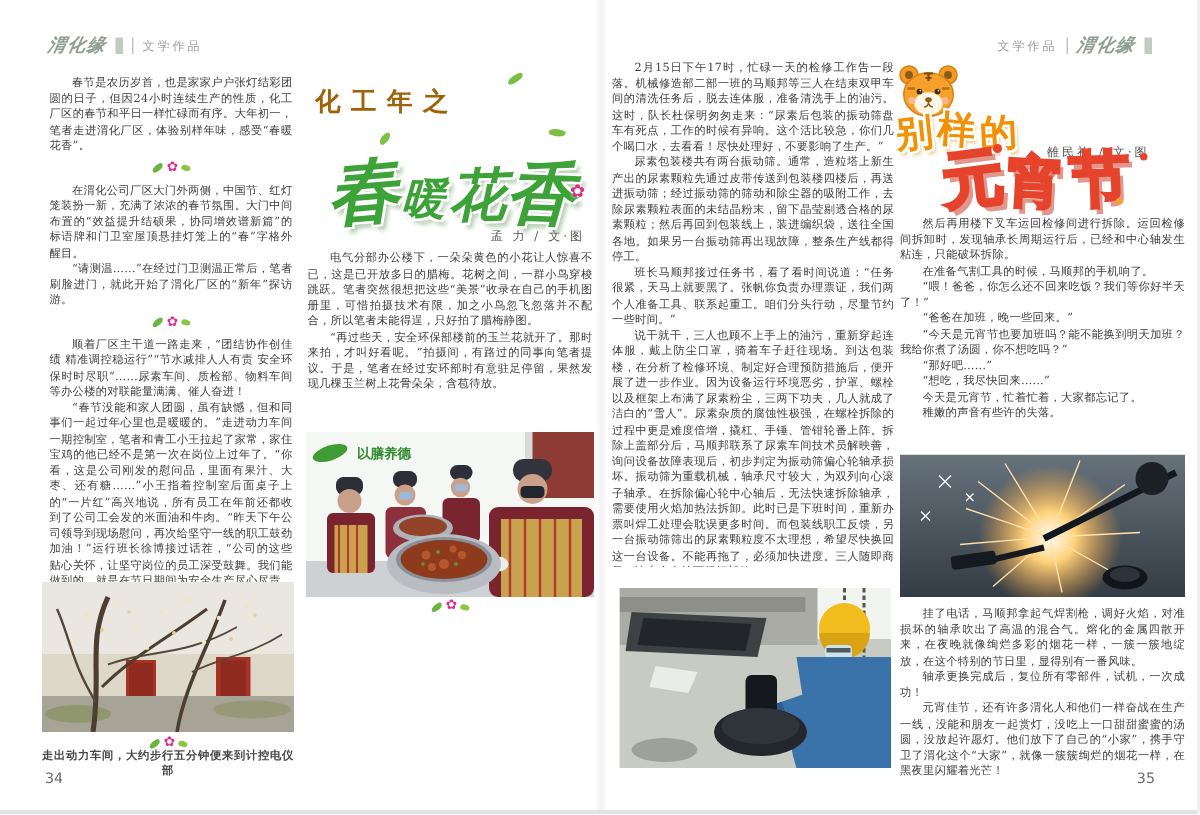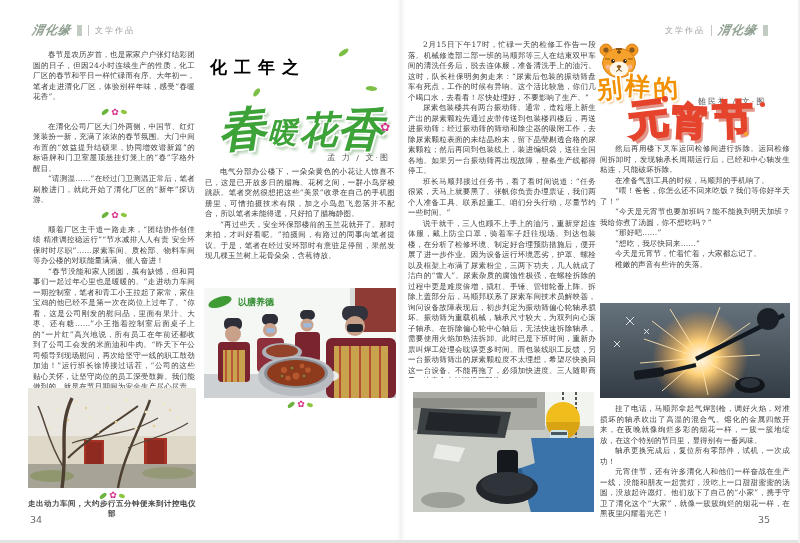--- a/index.html
+++ b/index.html
@@ -28,21 +28,21 @@
   .flower-row{display:flex;justify-content:center;align-items:center;height:13px;margin:3px 0;}
   .flower-glyph{color:#d6308a;font-size:9px;font-family:"DejaVu Sans",sans-serif;line-height:1;}
   .leaf{width:8px;height:3.5px;background:#6cb33f;border-radius:60% 40% 60% 40%;}
   .leaf.l1{transform:rotate(-35deg);margin-right:2px;}
   .leaf.l2{transform:rotate(25deg);width:6px;margin-left:2px;background:#8cc63f;}
 
   .leaf-dec{position:absolute;width:11px;height:4.5px;background:#7bbf45;border-radius:70% 30% 70% 30%;}
 
   
   .title-prefix{position:absolute;left:210px;top:56px;font-family:"DejaVu Sans","Liberation Sans",sans-serif;
-        font-weight:bold;font-size:17px;letter-spacing:7px;color:#000000;}
+        font-weight:bold;font-size:17px;letter-spacing:7px;color:#a16207;}
   .spring-title{position:absolute;left:203px;top:74px;width:194px;height:78px;display:flex;
         align-items:flex-end;justify-content:center;font-family:"DejaVu Sans",sans-serif;
         font-weight:bold;font-style:italic;color:#3da339;}
   .spring-title .ch{display:inline-block;line-height:1;
         text-shadow:-1.5px -1.5px 0 #fff,1.5px -1.5px 0 #fff,-1.5px 1.5px 0 #fff,1.5px 1.5px 0 #fff,
         3px 4px 3px rgba(60,130,55,.4);}
   .spring-title .ch-0{font-size:48px;transform:rotate(-5deg);}
   .spring-title .ch-1{font-size:29px;margin:0 2px 5px 2px;transform:rotate(2deg);}
   .spring-title .ch-2{font-size:38px;margin-bottom:3px;transform:rotate(-2deg);}
   .spring-title .ch-3{font-size:46px;transform:rotate(2deg);}
@@ -299,20 +299,21 @@
   <div class="byline byline-right">雒民礼 / 文·图</div>
   <div class="title-yxj"><span class="ch ch-0">元</span><span class="ch ch-1">宵</span><span class="ch ch-2">节</span></div>
   <div class="dot-dec" style="left:662px;top:96px;width:6px;height:6px;"></div>
   <div class="dot-dec" style="left:760px;top:102px;width:5px;height:5px;"></div>
   <div class="dot-dec" style="left:744px;top:132px;width:4px;height:4px;background:#f5a623;"></div>
 
   <div class="col" style="left:600px;top:144px;width:190px;height:158px;">
     <p class="para">然后再用楼下叉车运回检修间进行拆除。运回检修间拆卸时，发现轴承长周期运行后，已经和中心轴发生粘连，只能破坏拆除。</p>
     <p class="para">在准备气割工具的时候，马顺邦的手机响了。</p>
     <p class="para">“喂！爸爸，你怎么还不回来吃饭？我们等你好半天了！”</p>
+    <p class="para">“爸爸在加班，晚一些回来。”</p>
     <p class="para">“今天是元宵节也要加班吗？能不能换到明天加班？我给你煮了汤圆，你不想吃吗？”</p>
     <p class="para">“那好吧……”</p>
     <p class="para">“想吃，我尽快回来……”</p>
     <p class="para">今天是元宵节，忙着忙着，大家都忘记了。</p>
     <p class="para">稚嫩的声音有些许的失落。</p>
   </div>
 
   <div class="photo" style="left:600px;top:303px;width:190px;height:95px;">
     <svg viewBox="0 0 190 95" preserveAspectRatio="none">
       <defs>

